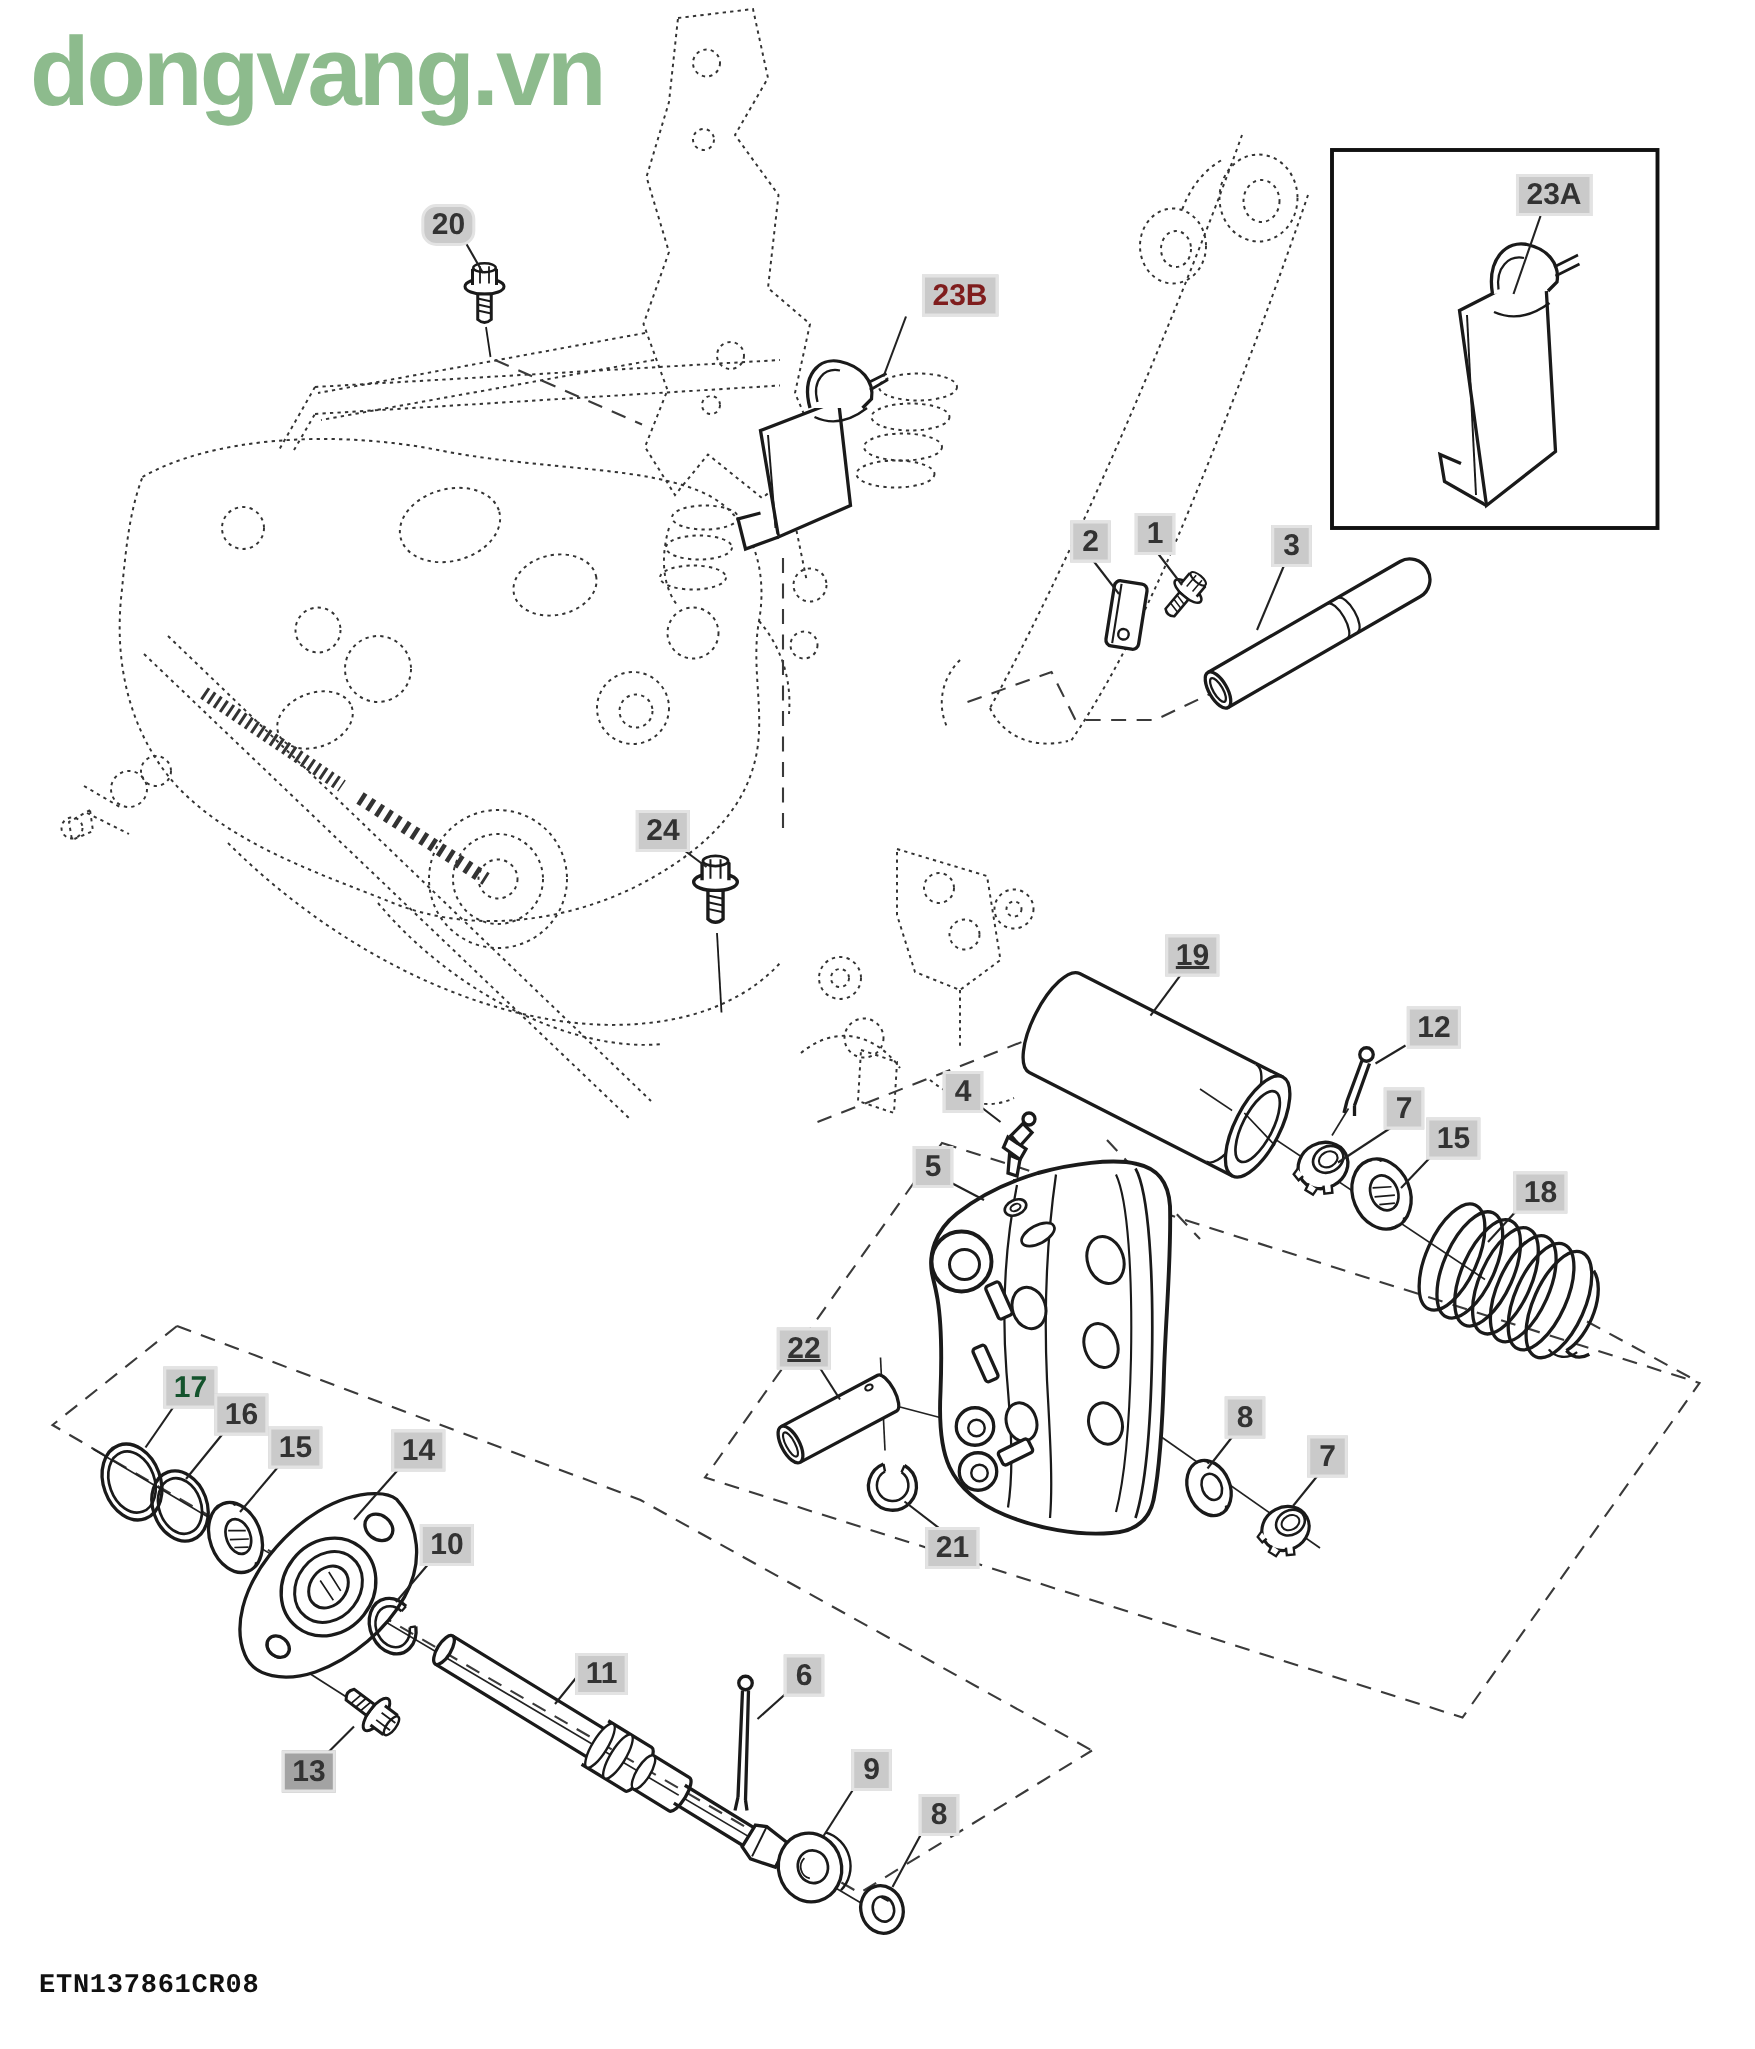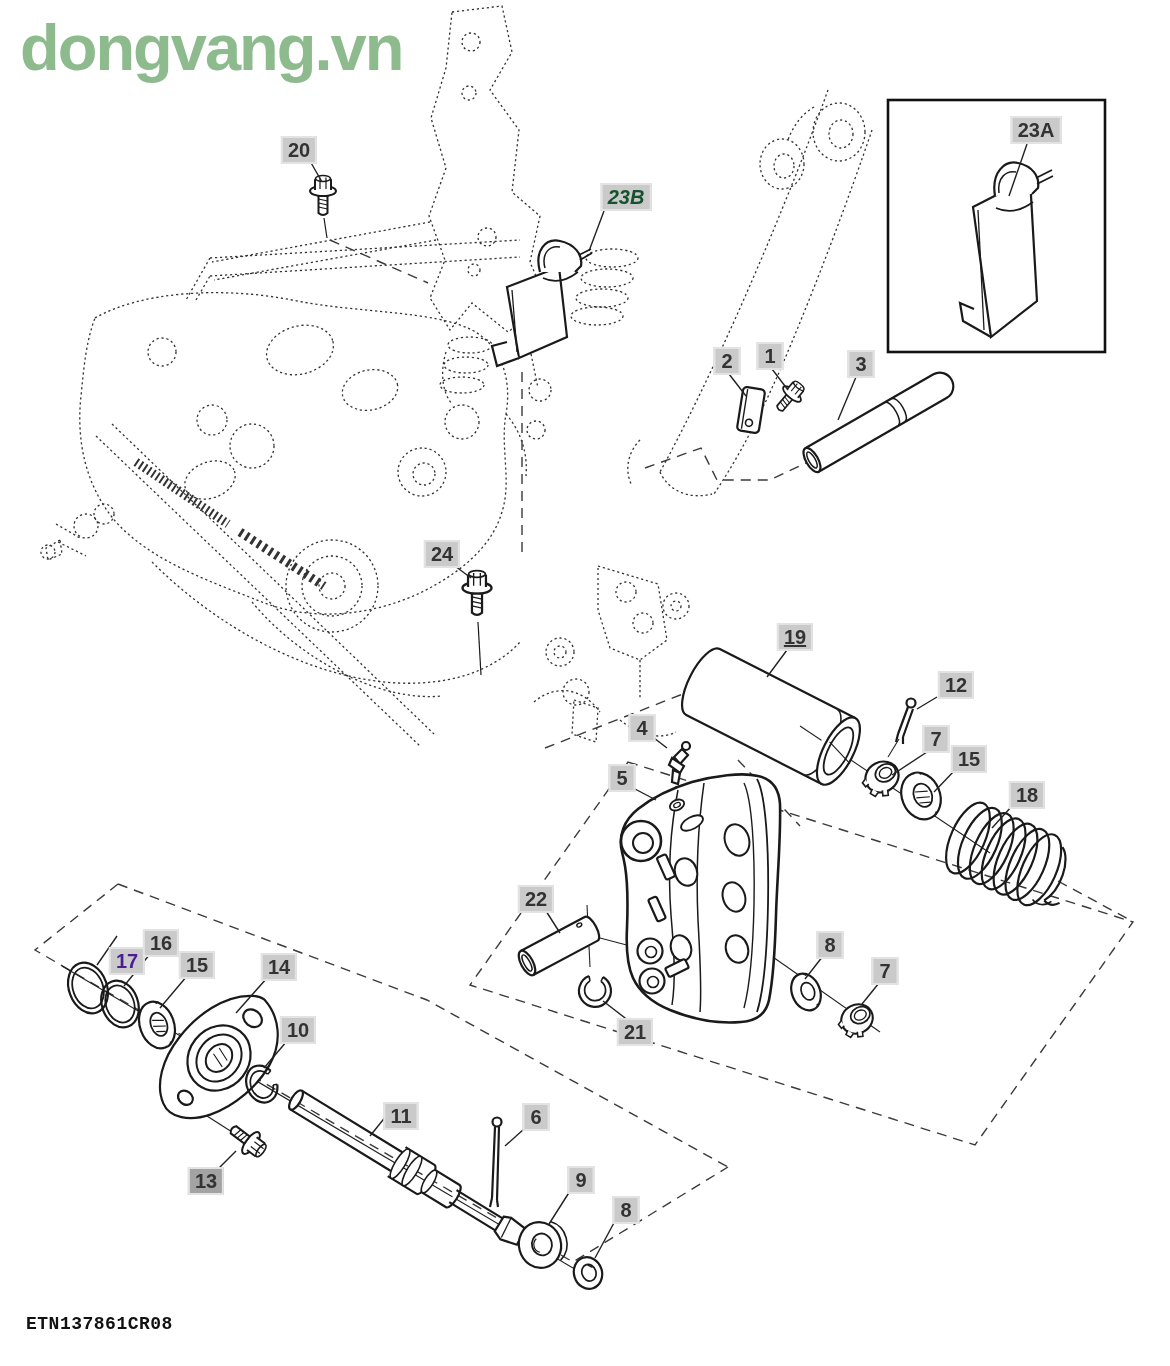--- a/index.html
+++ b/index.html
@@ -402,39 +402,39 @@
     <path d="M217,1170 L236,1151"></path>
     <path d="M524,1129 L505,1146"></path>
     <path d="M570,1191 L549,1224"></path>
     <path d="M615,1221 L595,1258"></path>
   </g>
 </svg>
 
   <div class="watermark" style="color: rgb(141, 187, 141);">dongvang.vn</div>
 
   <div id="callout-layer">
-      <div class="callout" style="left: 299px; top: 150px; background: rgb(202, 202, 202); border-color: rgb(227, 227, 227); color: rgb(51, 51, 51);">20</div>
-      <div class="callout" style="left: 626px; top: 197px; background: rgb(202, 202, 202); border-color: rgb(227, 227, 227); color: #14532d; font-style: italic;">23B</div>
+      <div class="callout" style="left: 299px; top: 150px; background: rgb(202, 202, 202); border-color: rgb(227, 227, 227); color: rgb(51, 51, 51); border-radius: 10px;">20</div>
+      <div class="callout" style="left: 640px; top: 197px; background: rgb(202, 202, 202); border-color: rgb(227, 227, 227); color: #7f1d1d;">23B</div>
       <div class="callout" style="left: 1036px; top: 130px; background: rgb(202, 202, 202); border-color: rgb(227, 227, 227); color: rgb(51, 51, 51);">23A</div>
       <div class="callout" style="left: 727px; top: 361px; background: rgb(202, 202, 202); border-color: rgb(227, 227, 227); color: rgb(51, 51, 51);">2</div>
       <div class="callout" style="left: 770px; top: 356px; background: rgb(202, 202, 202); border-color: rgb(227, 227, 227); color: rgb(51, 51, 51);">1</div>
       <div class="callout" style="left: 861px; top: 364px; background: rgb(202, 202, 202); border-color: rgb(227, 227, 227); color: rgb(51, 51, 51);">3</div>
       <div class="callout" style="left: 442px; top: 554px; background: rgb(202, 202, 202); border-color: rgb(227, 227, 227); color: rgb(51, 51, 51);">24</div>
       <div class="callout" style="left: 795px; top: 637px; background: rgb(202, 202, 202); border-color: rgb(227, 227, 227); color: rgb(51, 51, 51); text-decoration: underline;">19</div>
       <div class="callout" style="left: 956px; top: 685px; background: rgb(202, 202, 202); border-color: rgb(227, 227, 227); color: rgb(51, 51, 51);">12</div>
       <div class="callout" style="left: 936px; top: 739px; background: rgb(202, 202, 202); border-color: rgb(227, 227, 227); color: rgb(51, 51, 51);">7</div>
       <div class="callout" style="left: 969px; top: 759px; background: rgb(202, 202, 202); border-color: rgb(227, 227, 227); color: rgb(51, 51, 51);">15</div>
       <div class="callout" style="left: 1027px; top: 795px; background: rgb(202, 202, 202); border-color: rgb(227, 227, 227); color: rgb(51, 51, 51);">18</div>
       <div class="callout" style="left: 642px; top: 728px; background: rgb(202, 202, 202); border-color: rgb(227, 227, 227); color: rgb(51, 51, 51);">4</div>
       <div class="callout" style="left: 622px; top: 778px; background: rgb(202, 202, 202); border-color: rgb(227, 227, 227); color: rgb(51, 51, 51);">5</div>
-      <div class="callout" style="left: 536px; top: 899px; background: rgb(202, 202, 202); border-color: rgb(227, 227, 227); color: rgb(51, 51, 51);">22</div>
+      <div class="callout" style="left: 536px; top: 899px; background: rgb(202, 202, 202); border-color: rgb(227, 227, 227); color: rgb(51, 51, 51); text-decoration: underline;">22</div>
       <div class="callout" style="left: 830px; top: 945px; background: rgb(202, 202, 202); border-color: rgb(227, 227, 227); color: rgb(51, 51, 51);">8</div>
       <div class="callout" style="left: 885px; top: 971px; background: rgb(202, 202, 202); border-color: rgb(227, 227, 227); color: rgb(51, 51, 51);">7</div>
       <div class="callout" style="left: 635px; top: 1032px; background: rgb(202, 202, 202); border-color: rgb(227, 227, 227); color: rgb(51, 51, 51);">21</div>
-      <div class="callout" style="left: 127px; top: 925px; background: rgb(202, 202, 202); border-color: rgb(227, 227, 227); color: #4c1d95; margin-top: 36px;">17</div>
+      <div class="callout" style="left: 127px; top: 925px; background: rgb(202, 202, 202); border-color: rgb(227, 227, 227); color: #14532d;">17</div>
       <div class="callout" style="left: 161px; top: 943px; background: rgb(202, 202, 202); border-color: rgb(227, 227, 227); color: rgb(51, 51, 51);">16</div>
       <div class="callout" style="left: 197px; top: 965px; background: rgb(202, 202, 202); border-color: rgb(227, 227, 227); color: rgb(51, 51, 51);">15</div>
       <div class="callout" style="left: 279px; top: 967px; background: rgb(202, 202, 202); border-color: rgb(227, 227, 227); color: rgb(51, 51, 51);">14</div>
       <div class="callout" style="left: 298px; top: 1030px; background: rgb(202, 202, 202); border-color: rgb(227, 227, 227); color: rgb(51, 51, 51);">10</div>
       <div class="callout" style="left: 401px; top: 1116px; background: rgb(202, 202, 202); border-color: rgb(227, 227, 227); color: rgb(51, 51, 51);">11</div>
       <div class="callout" style="left: 206px; top: 1181px; background: #a3a3a3; border-color: rgb(227, 227, 227); color: rgb(51, 51, 51);">13</div>
       <div class="callout" style="left: 536px; top: 1117px; background: rgb(202, 202, 202); border-color: rgb(227, 227, 227); color: rgb(51, 51, 51);">6</div>
       <div class="callout" style="left: 581px; top: 1180px; background: rgb(202, 202, 202); border-color: rgb(227, 227, 227); color: rgb(51, 51, 51);">9</div>
       <div class="callout" style="left: 626px; top: 1210px; background: rgb(202, 202, 202); border-color: rgb(227, 227, 227); color: rgb(51, 51, 51);">8</div>
     </div>

